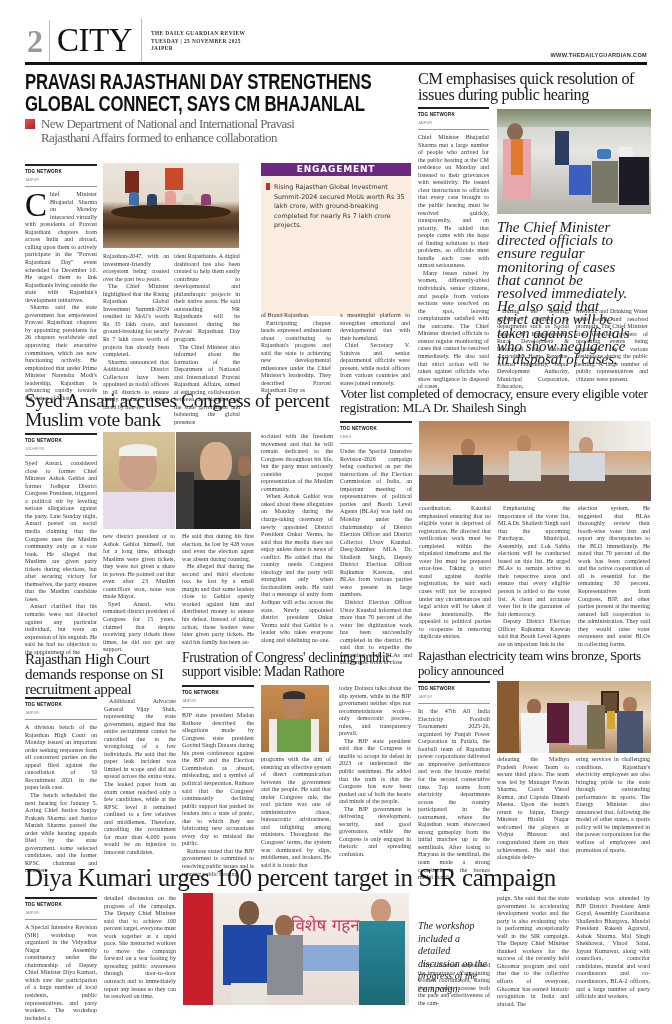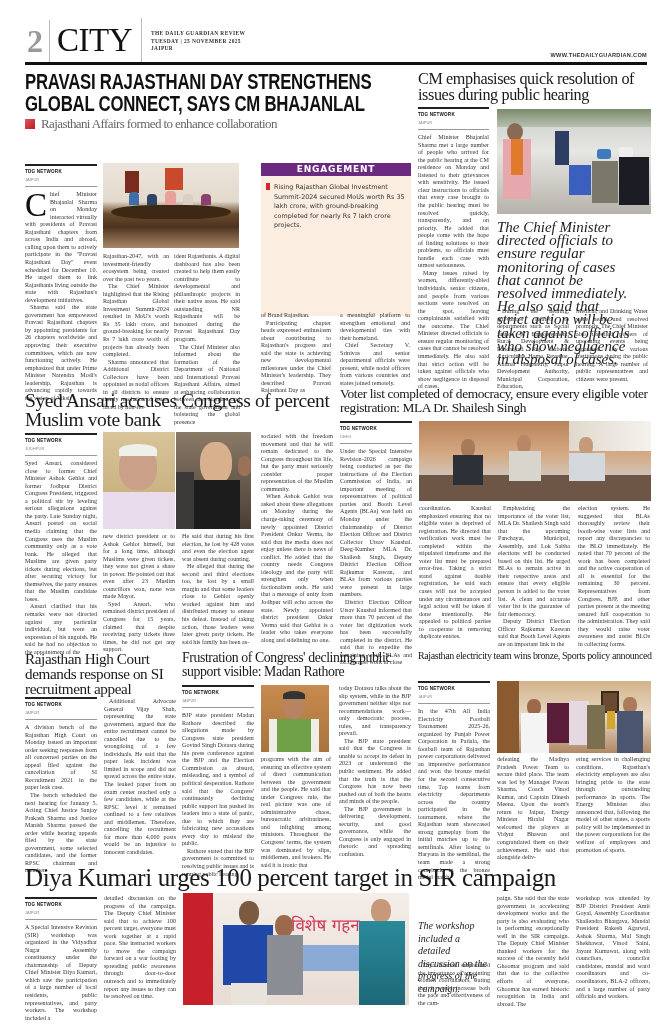--- a/index.html
+++ b/index.html
@@ -34,20 +34,21 @@
 </div>
 <div class="abs" style="left:25px;top:62px;width:622px;height:3px;background:#111;"></div>
 
 <div class="abs" style="left:25px;top:71px;width:320px;font-family:'Liberation Sans',sans-serif;font-weight:bold;font-size:21.5px;line-height:22px;color:#111;transform:scaleX(.78);transform-origin:left top;white-space:nowrap;letter-spacing:-.3px;">
   <div>PRAVASI RAJASTHANI DAY STRENGTHENS</div>
   <div>GLOBAL CONNECT, SAYS CM BHAJANLAL</div>
 </div>
 <div class="abs" style="left:25px;top:117px;width:320px;">
   <span class="abs" style="left:0;top:2px;width:10px;height:10px;background:linear-gradient(135deg,#e0565a,#b81b22);"></span>
   <div style="padding-left:16px;font-family:'Liberation Serif',serif;font-size:13px;line-height:13.5px;color:#666;letter-spacing:-.6px;white-space:nowrap;">
+    <div>New Department of National and International Pravasi</div>
     <div>Rajasthani Affairs formed to enhance collaboration</div>
   </div>
 </div>
 
 <div class="abs body-text" style="left:25px;top:164px;width:72px;">
   <div class="byline">
       <span class="net">TDG NETWORK</span>
       <span class="loc">JAIPUR</span>
     </div>
   <p class="noind"><span class="dropcap">C</span><span>hief Minister Bhajanlal Sharma on Monday interacted virtually with presidents of Pravasi Rajasthani chapters from across India and abroad, calling upon them to actively participate in the "Pravasi Rajasthani Day" event scheduled for December 10. He urged them to link Rajasthanis living outside the state with Rajasthan's development initiatives.</span></p>
@@ -215,21 +216,21 @@
 </div>
 <div class="abs body-text" style="left:261px;top:756px;width:70px;">
   <p class="noind">programs with the aim of ensuring an effective system of direct communication between the government and the people. He said that under Congress rule, the real picture was one of administrative chaos, bureaucratic arbitrariness, and infighting among ministers. Throughout the Congress' terms, the system was dominated by slips, middlemen, and brokers. He said it is ironic that</p>
 </div>
 <div class="abs body-text" style="left:339px;top:685px;width:72px;">
   <p class="noind">today Dotasra talks about the slip system, while in the BJP government neither slips nor recommendations work—only democratic process, rules, and transparency prevail.</p>
   <p>The BJP state president said that the Congress is unable to accept its defeat in 2023 or understand the public sentiment. He added that the truth is that the Congress has now been pushed out of both the hearts and minds of the people.</p>
   <p>The BJP government is delivering development, security, and good governance, while the Congress is only engaged in rhetoric and spreading confusion.</p>
 </div>
 
-<div class="abs hl-serif" style="left:418px;top:649px;width:234px;font-size:10px;line-height:14.6px;">Rajasthan electricity team wins bronze, Sports policy announced</div>
+<div class="abs hl-serif" style="left:418px;top:649px;width:234px;font-size:13px;line-height:14.6px;">Rajasthan electricity team wins bronze, Sports policy announced</div>
 <div class="abs body-text" style="left:418px;top:681px;width:72px;">
   <div class="byline">
       <span class="net">TDG NETWORK</span>
       <span class="loc">JAIPUR</span>
     </div>
   <p class="noind">In the 47th All India Electricity Football Tournament 2025-26, organized by Punjab Power Corporation in Patiala, the football team of Rajasthan power corporations delivered an impressive performance and won the bronze medal for the second consecutive time. Top teams from electricity departments across the country participated in the tournament, where the Rajasthan team showcased strong gameplay from the initial matches up to the semifinals. After losing to Haryana in the semifinal, the team made a strong comeback in the bronze medal match,</p>
 </div>
 <div class="photo" style="left:497px;top:681px;width:154px;height:72px;background:linear-gradient(180deg,#d2b48c 0%,#e8d8c4 50%,#b08866 100%);">
   <div class="abs" style="left:0;top:0;width:22px;height:72px;background:#8a5a30;"></div>
   <div class="abs" style="left:104px;top:10px;width:18px;height:22px;background:#6a4a30;border:2px solid #3a2a1a;"></div>

